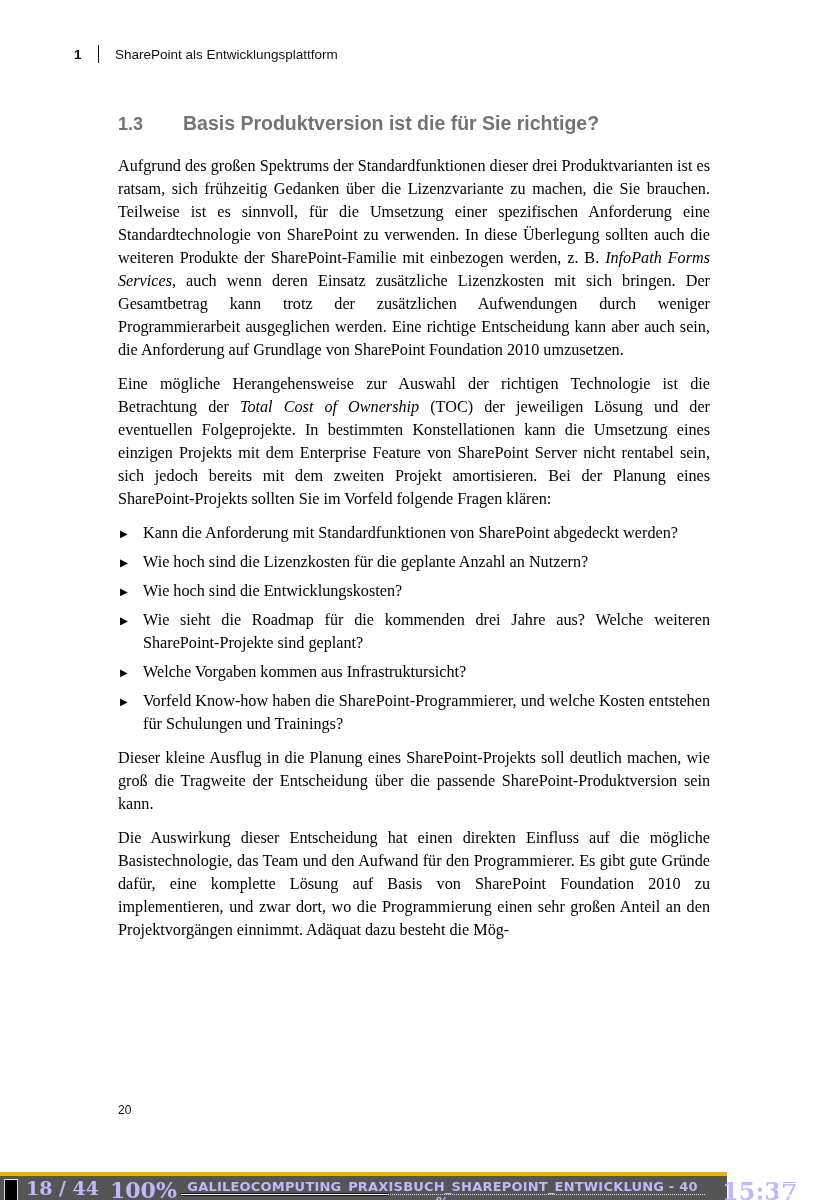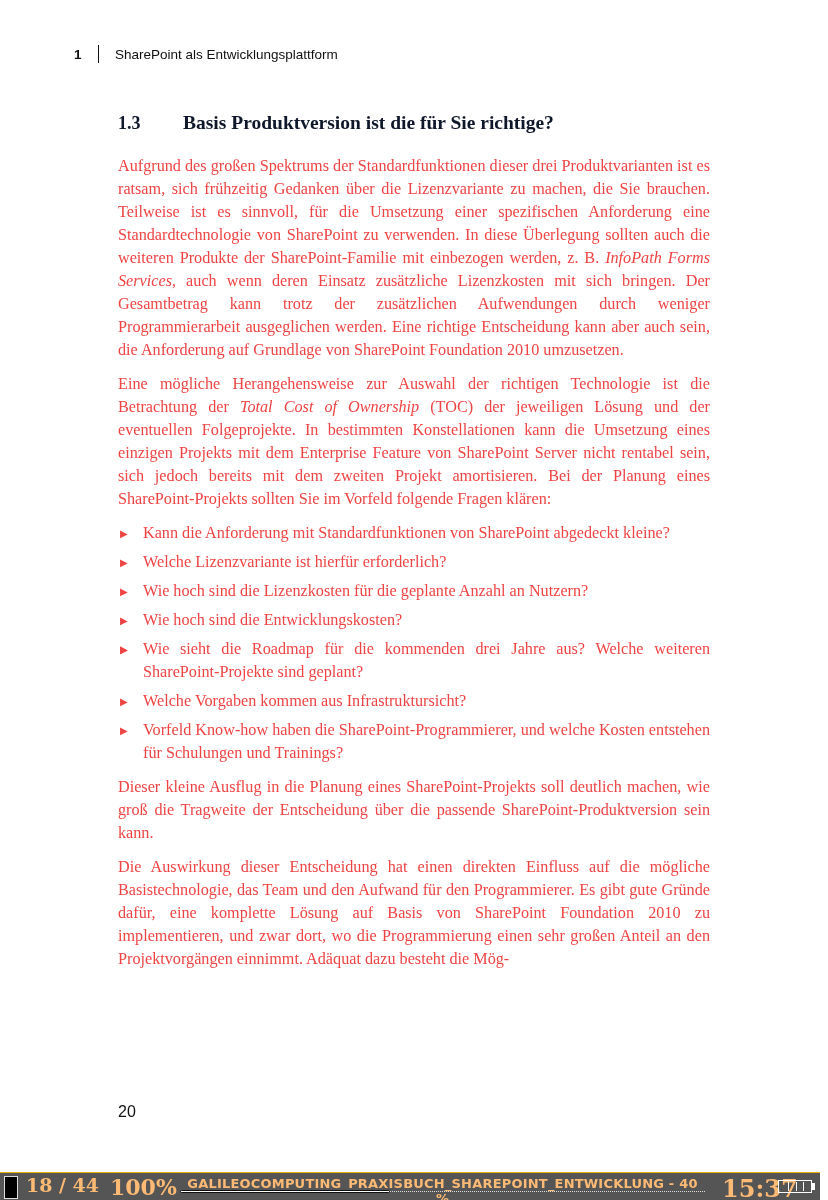--- a/index.html
+++ b/index.html
@@ -10,43 +10,43 @@
   .page { position: absolute; left: 0; top: 0; width: 828px; height: 1172px; background: #fff; }
   .running-head {
     position: absolute; top: 44px; left: 74px; height: 20px;
     font-family: "Liberation Sans", sans-serif; font-size: 13.5px; color: #111;
     display: flex; align-items: center;
   }
   .running-head .chap-num { font-weight: bold; width: 14px; }
   .running-head .sep { width: 1px; height: 18px; background: #111; margin: 0 16px 0 10px; }
   .section-heading {
     position: absolute; top: 112px; left: 118px; width: 600px;
-    font-family: Liberation Serif, serif; font-weight: bold; font-size: 19.5px; color: #0f172a;
+    font-family: Liberation Sans, sans-serif; font-weight: bold; font-size: 19.5px; color: #737373;
     display: flex; align-items: baseline;
   }
   .section-heading .num { width: 65px; font-size: 18px; }
   .body-text {
     position: absolute; left: 118px; top: 155px; width: 592px;
-    font-family: "Liberation Serif", serif; font-size: 16.2px; line-height: 23px; color: #ef4444;
+    font-family: "Liberation Serif", serif; font-size: 16.2px; line-height: 23px; color: #000000;
   }
   .body-text p { margin: 0 0 11px 0; text-align: justify; hyphens: manual; }
   .body-text em { font-style: italic; }
   ul.q { list-style: none; margin: 0 0 11px 0; padding: 0; }
   ul.q li { position: relative; padding-left: 25px; margin-bottom: 6px; text-align: justify; }
   ul.q li .bullet {
     position: absolute; left: 2px; top: 0; font-size: 10px; line-height: 23px;
   }
   .page-number {
     position: absolute; left: 118px; top: 1103px;
-    font-family: "Liberation Sans", sans-serif; font-size: 16px;
+    font-family: "Liberation Sans", sans-serif; font-size: 12px;
   }
   .statusbar {
-    position: absolute; left: 0; top: 1172px; width: 820px; height: 28px;
-    background: #555555; border-top: 1px solid #eab308; box-sizing: border-box;
-    color: #fdba74; font-family: "DejaVu Sans", sans-serif;
+    position: absolute; left: 0; top: 1172px; width: 727px; height: 28px;
+    background: #555555; border-top: 4px solid #eab308; box-sizing: border-box;
+    color: #c4b5fd; font-family: "DejaVu Sans", sans-serif;
   }
   .statusbar .black-box {
     position: absolute; left: 4px; top: 3px; width: 12px; height: 21px; background: #000; border: 1px solid #ddd;
   }
   .statusbar .page-counter {
     position: absolute; left: 26px; top: 1px; font-family: "DejaVu Serif", serif; font-weight: bold; font-size: 19px;
   }
   .statusbar .zoom {
     position: absolute; left: 110px; top: 1px; font-family: "DejaVu Serif", serif; font-weight: bold; font-size: 22px;
   }
@@ -87,22 +87,22 @@
     <span class="num">1.3</span>
     <span>Basis Produktversion ist die für Sie richtige?</span>
   </div>
 
   <div class="body-text">
     <p><span>Aufgrund des großen Spektrums der Standardfunktionen dieser drei Produktvari­anten ist es ratsam, sich frühzeitig Gedanken über die Lizenzvariante zu machen, die Sie brauchen. Teilweise ist es sinnvoll, für die Umsetzung einer spezifischen Anforderung eine Standardtechnologie von SharePoint zu verwenden. In diese Überlegung sollten auch die weiteren Produkte der SharePoint-Familie mit einbe­zogen werden, z. B. </span><em>InfoPath Forms Services</em><span>, auch wenn deren Einsatz zusätzliche Lizenzkosten mit sich bringen. Der Gesamtbetrag kann trotz der zusätzlichen Aufwendungen durch weniger Programmierarbeit ausgeglichen werden. Eine richtige Entscheidung kann aber auch sein, die Anforderung auf Grundlage von SharePoint Foundation 2010 umzusetzen.</span></p>
 
     <p><span>Eine mögliche Herangehensweise zur Auswahl der richtigen Technologie ist die Betrachtung der </span><em>Total Cost of Ownership</em><span> (TOC) der jeweiligen Lösung und der eventuellen Folgeprojekte. In bestimmten Konstellationen kann die Umsetzung eines einzigen Projekts mit dem Enterprise Feature von SharePoint Server nicht rentabel sein, sich jedoch bereits mit dem zweiten Projekt amortisieren. Bei der Planung eines SharePoint-Projekts sollten Sie im Vorfeld folgende Fragen klären:</span></p>
 
     <ul class="q">
-      <li><span class="bullet">▶</span><span>Kann die Anforderung mit Standardfunktionen von SharePoint abgedeckt kleine?</span></li>
-      <li><span class="bullet">▶</span><span>Welche Lizenzvariante ist hierfür erforderlich?</span></li>
+      <li><span class="bullet">▶</span><span>Kann die Anforderung mit Standardfunktionen von SharePoint abgedeckt werden?</span></li>
+      <li><span class="bullet">▶</span></li>
       <li><span class="bullet">▶</span><span>Wie hoch sind die Lizenzkosten für die geplante Anzahl an Nutzern?</span></li>
       <li><span class="bullet">▶</span><span>Wie hoch sind die Entwicklungskosten?</span></li>
       <li><span class="bullet">▶</span></li>
       <li><span class="bullet">▶</span><span>Wie sieht die Roadmap für die kommenden drei Jahre aus? Welche weiteren SharePoint-Projekte sind geplant?</span></li>
       <li><span class="bullet">▶</span><span>Welche Vorgaben kommen aus Infrastruktursicht?</span></li>
       <li><span class="bullet">▶</span><span>Vorfeld Know-how haben die SharePoint-Programmierer, und welche Kosten entstehen für Schulungen und Trainings?</span></li>
     </ul>
 
     <p>Dieser kleine Ausflug in die Planung eines SharePoint-Projekts soll deutlich machen, wie groß die Tragweite der Entscheidung über die passende SharePoint-Produktversion sein kann.</p>
     <p>Die Auswirkung dieser Entscheidung hat einen direkten Einfluss auf die mögli­che Basistechnologie, das Team und den Aufwand für den Programmierer. Es gibt gute Gründe dafür, eine komplette Lösung auf Basis von SharePoint Foundation 2010 zu implementieren, und zwar dort, wo die Programmierung einen sehr gro­ßen Anteil an den Projektvorgängen einnimmt. Adäquat dazu besteht die Mög-</p>

